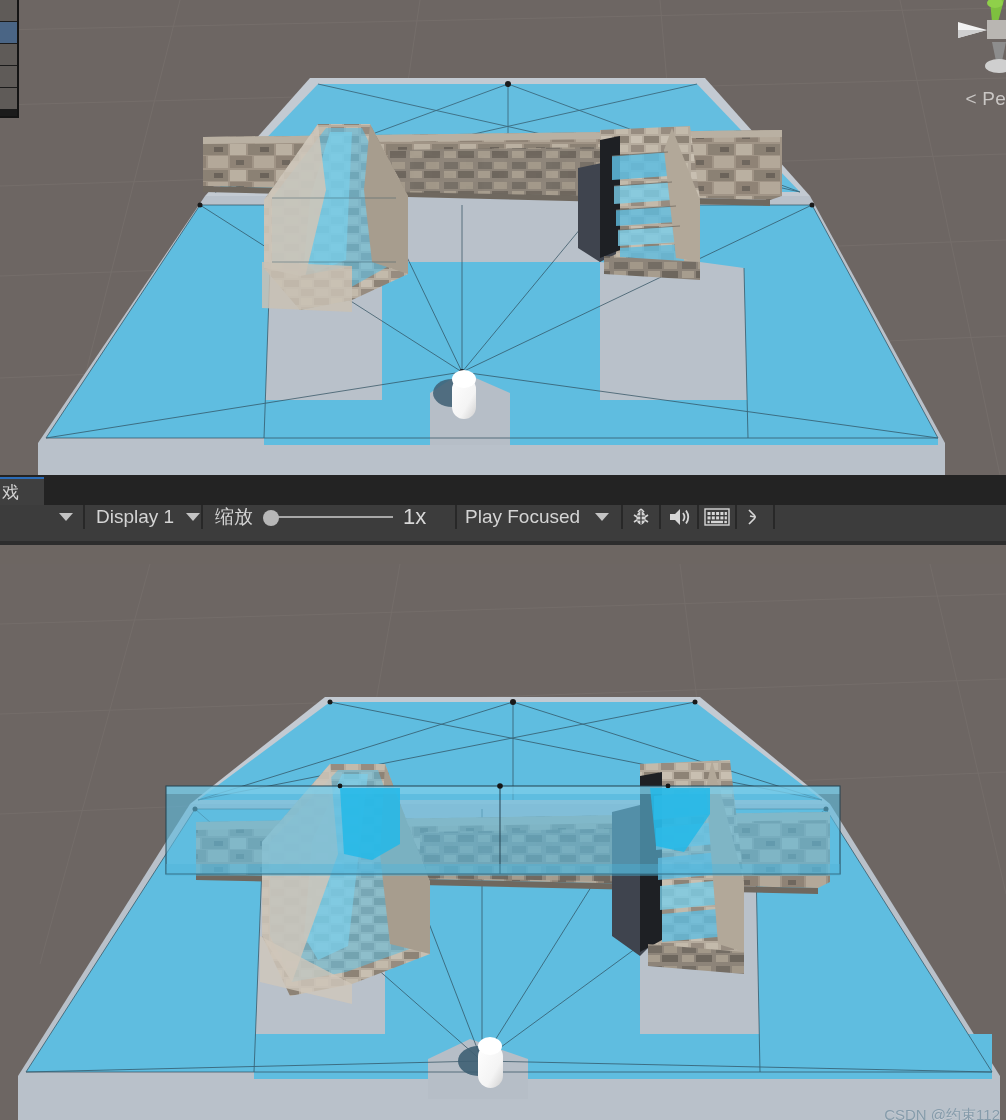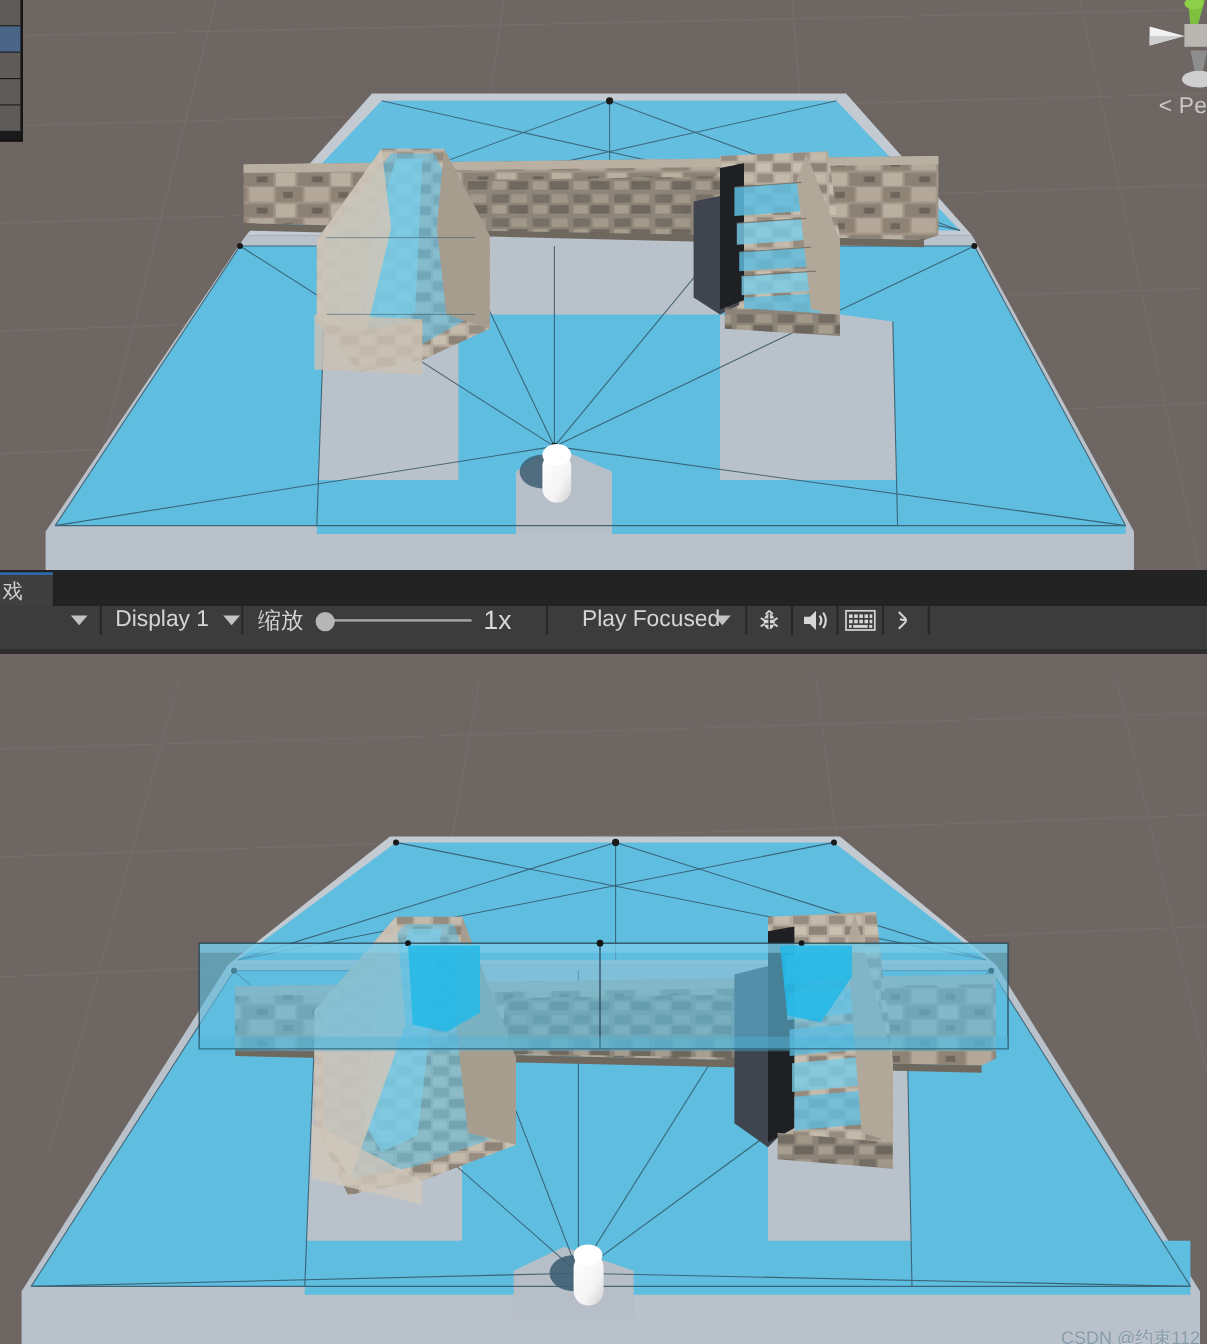--- a/index.html
+++ b/index.html
@@ -20,21 +20,21 @@
   #left-panel { position:absolute; left:0; top:0; width:19px; height:118px;
                 background:#1b1b1b; border-right:2px solid #141414;
                 border-bottom:2px solid #141414; z-index:40; }
   #left-panel .row { height:22px; border-bottom:1px solid #1b1b1b;
                      background:#5f5b58; }
   #left-panel .row.sel { background:#4a6585; }
 
   
   #scene-gizmo { position:absolute; right:0; top:0; width:52px; height:120px;
                  z-index:35; }
-  #persp-label { position:absolute; right:0; top:78px; color:#c9c6c4;
+  #persp-label { position:absolute; right:0; top:88px; color:#c9c6c4;
                  font-size:19px; letter-spacing:0.2px; white-space:nowrap;
                  z-index:36; }
 
   
   #game-toolbar { position:absolute; left:0; top:475px; width:1006px;
                   height:70px; background:#383838; z-index:50; }
   #tab-strip { position:absolute; left:0; top:0; width:1006px; height:30px;
                background:#232323; }
   #tab-game { position:absolute; left:0; top:2px; width:44px; height:28px;
               background:#3f3f3f; border-top:2px solid #2b6cb8;
@@ -50,21 +50,21 @@
             background:#3c3c3c; border-right:2px solid #282828;
             color:#d4d4d4; font-size:19px; }
   .caret { width:0; height:0; border-left:7px solid transparent;
            border-right:7px solid transparent; border-top:8px solid #c3c3c3; }
 
   #ctl-render  { width:85px; justify-content:flex-end; padding-right:10px; }
   #ctl-display { width:118px; padding-left:11px; gap:12px; }
   #ctl-aspect  { width:232px; padding-left:10px; }
   #ctl-aspect .caret { position:absolute; right:10px; }
   #ctl-scale   { width:254px; padding-left:12px; gap:10px; }
-  #ctl-play    { width:166px; padding-left:28px; }
+  #ctl-play    { width:166px; padding-left:8px; }
   #ctl-play .caret { position:absolute; right:12px; }
   .tb-icon { width:38px; justify-content:center; }
 
   #scale-label { font-size:19px; color:#d4d4d4; }
   #scale-slider { position:relative; width:130px; height:14px; }
   #scale-track { position:absolute; left:12px; top:6px; width:118px; height:2px;
                  background:#a8a8a8; }
   #scale-knob { position:absolute; left:0; top:0; width:16px; height:16px;
                 border-radius:50%; background:#b7b7b7; }
   #scale-value { font-size:22px; color:#d8d8d8; }

